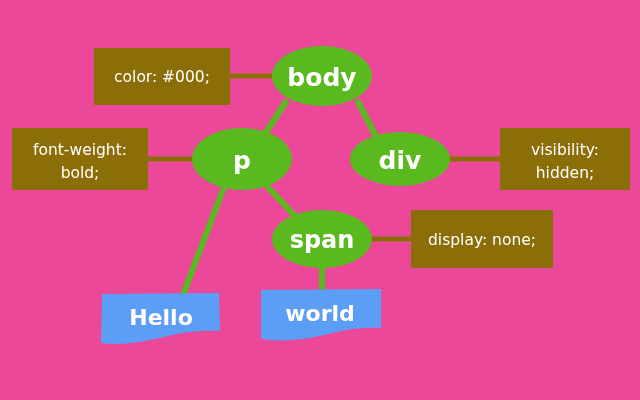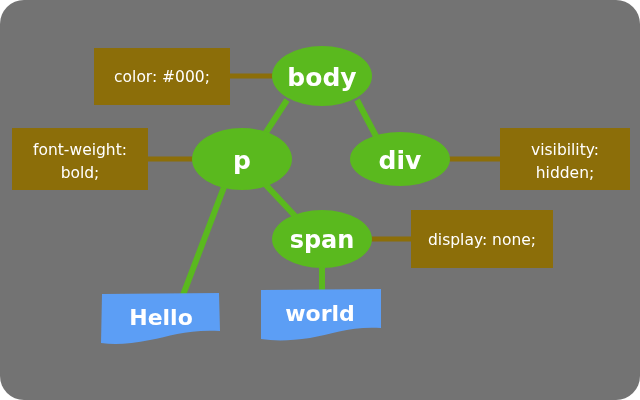--- a/index.html
+++ b/index.html
@@ -10,22 +10,21 @@
   body {
     width: 640px;
     height: 400px;
     overflow: hidden;
     font-family: "DejaVu Sans", sans-serif;
   }
   #diagram-root {
     position: relative;
     width: 640px;
     height: 400px;
-    background: #737373;
-    border-radius: 24px;
+    background: #ec4899;
   }
   svg#dom-tree-svg {
     display: block;
     width: 640px;
     height: 400px;
   }
   .node-label {
     font-family: "DejaVu Sans", sans-serif;
     font-weight: bold;
     font-size: 25px;

